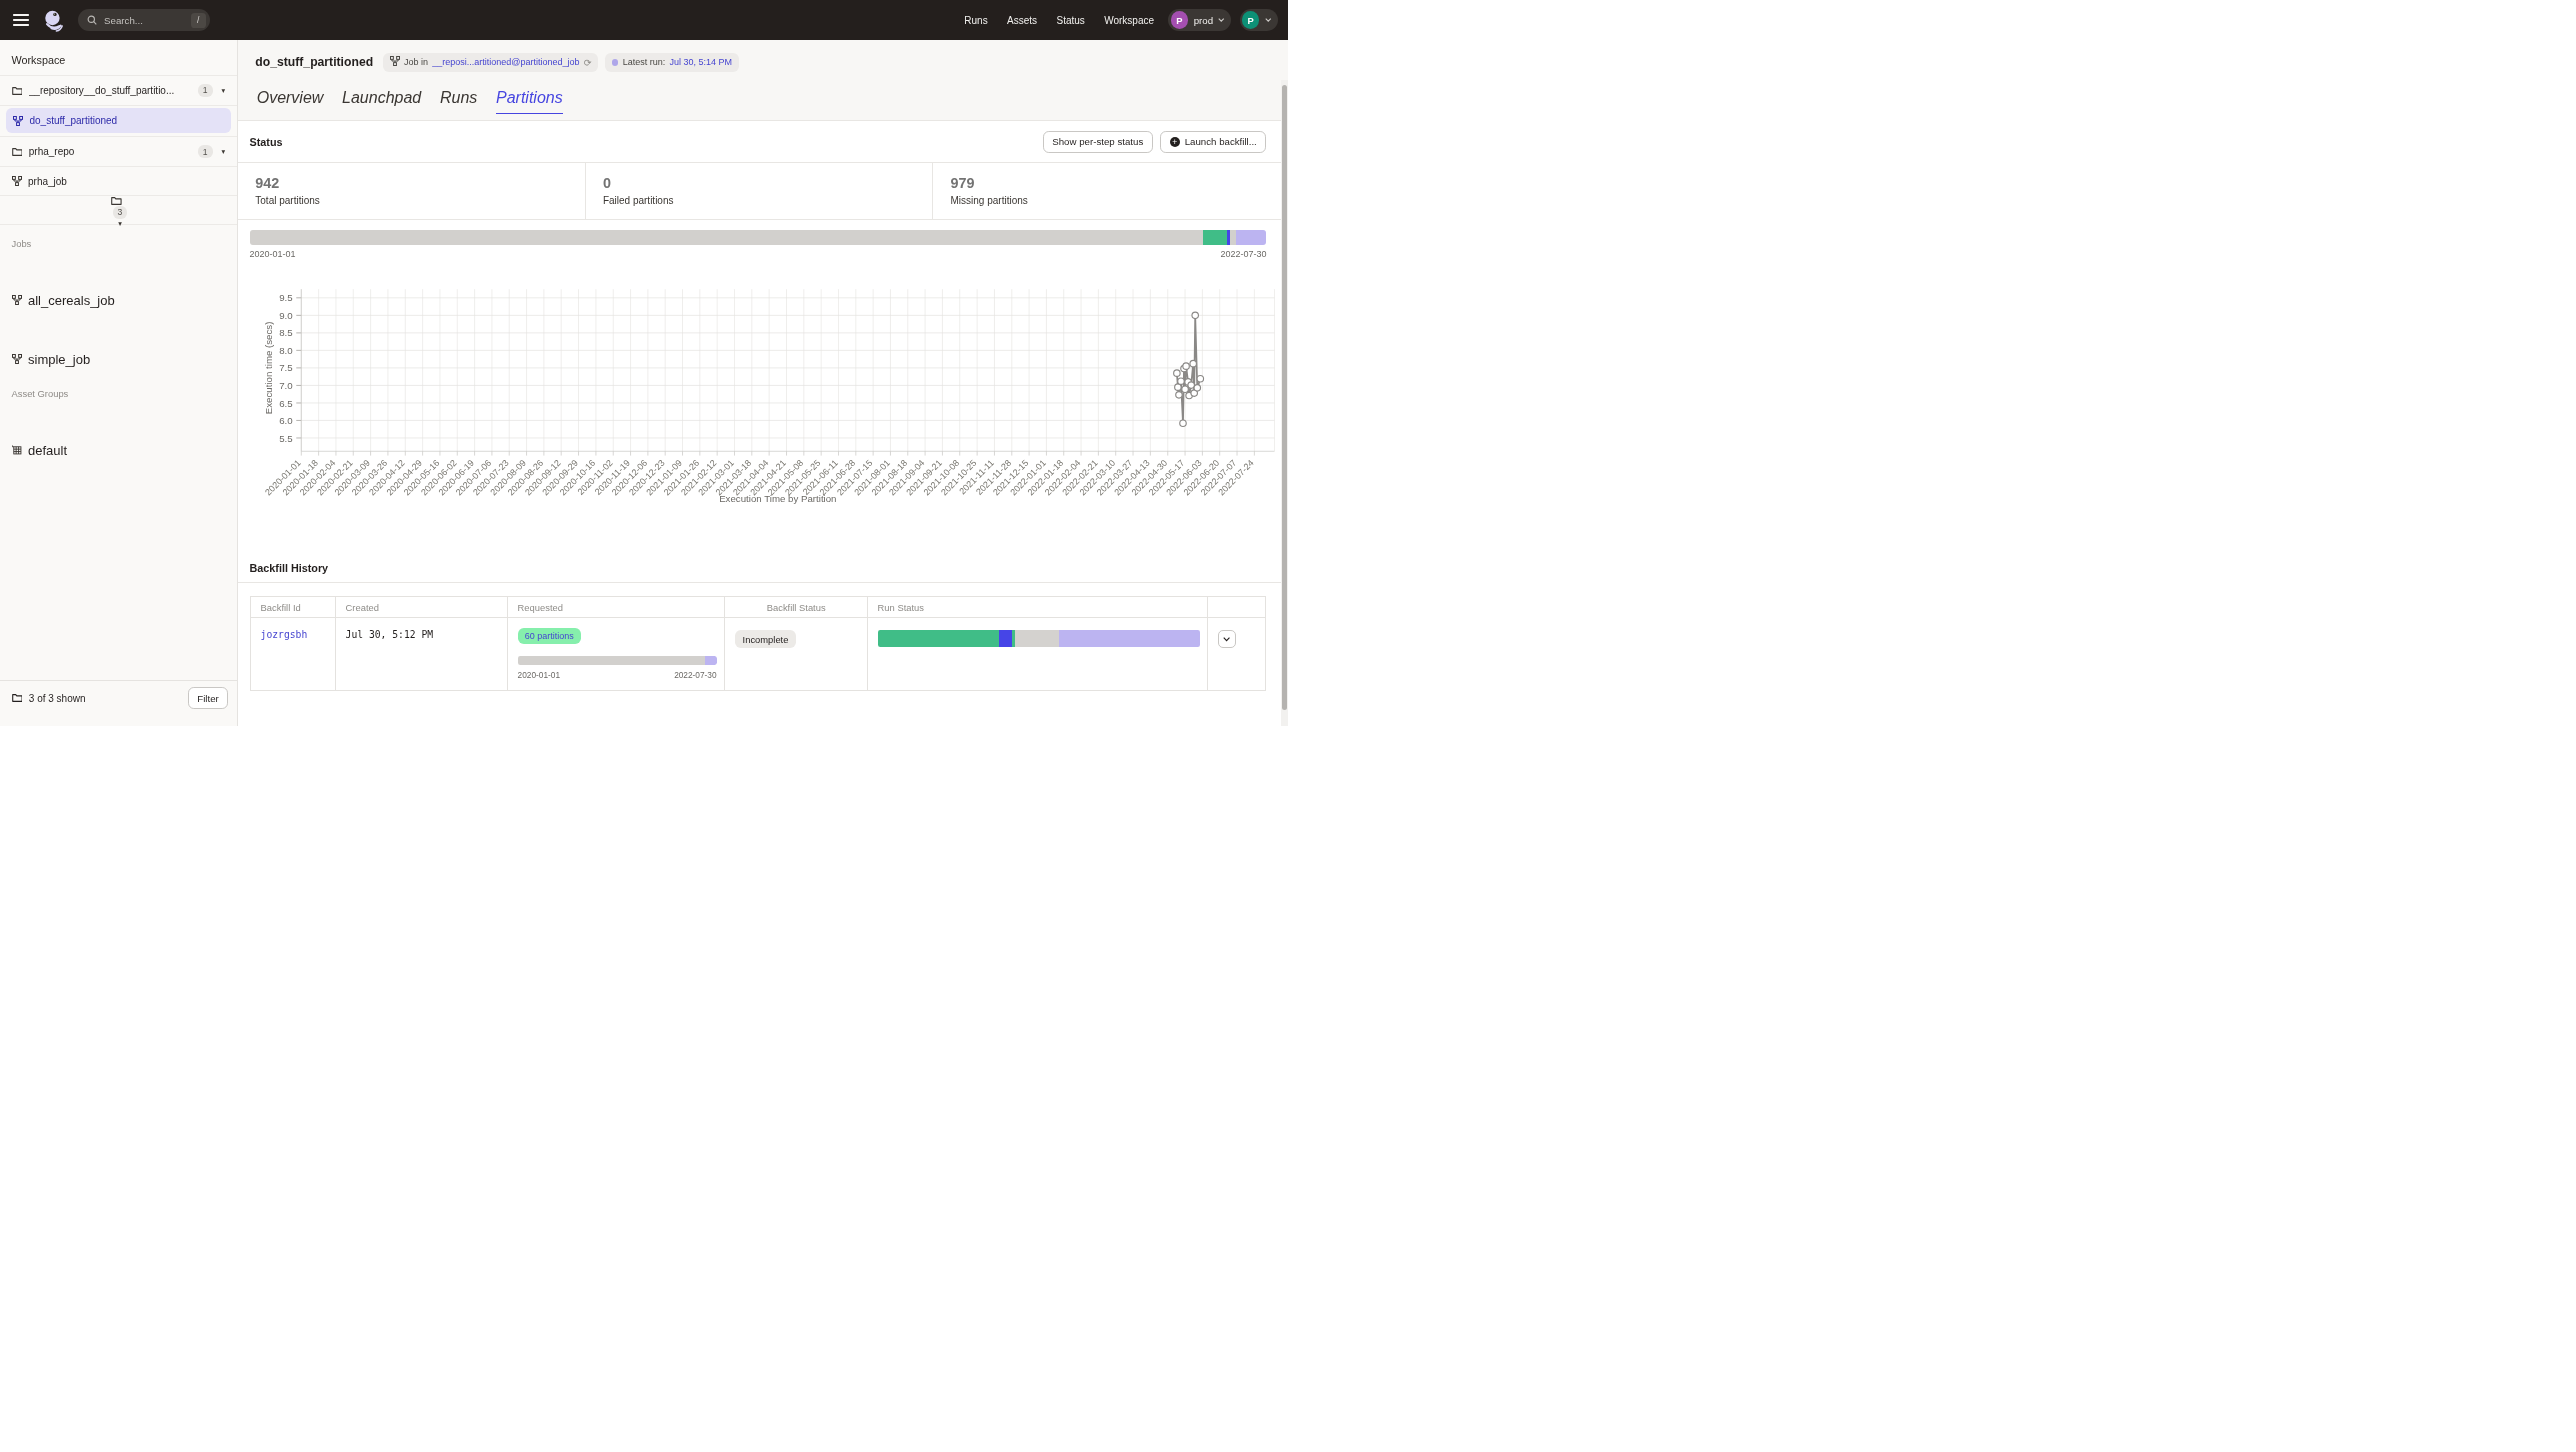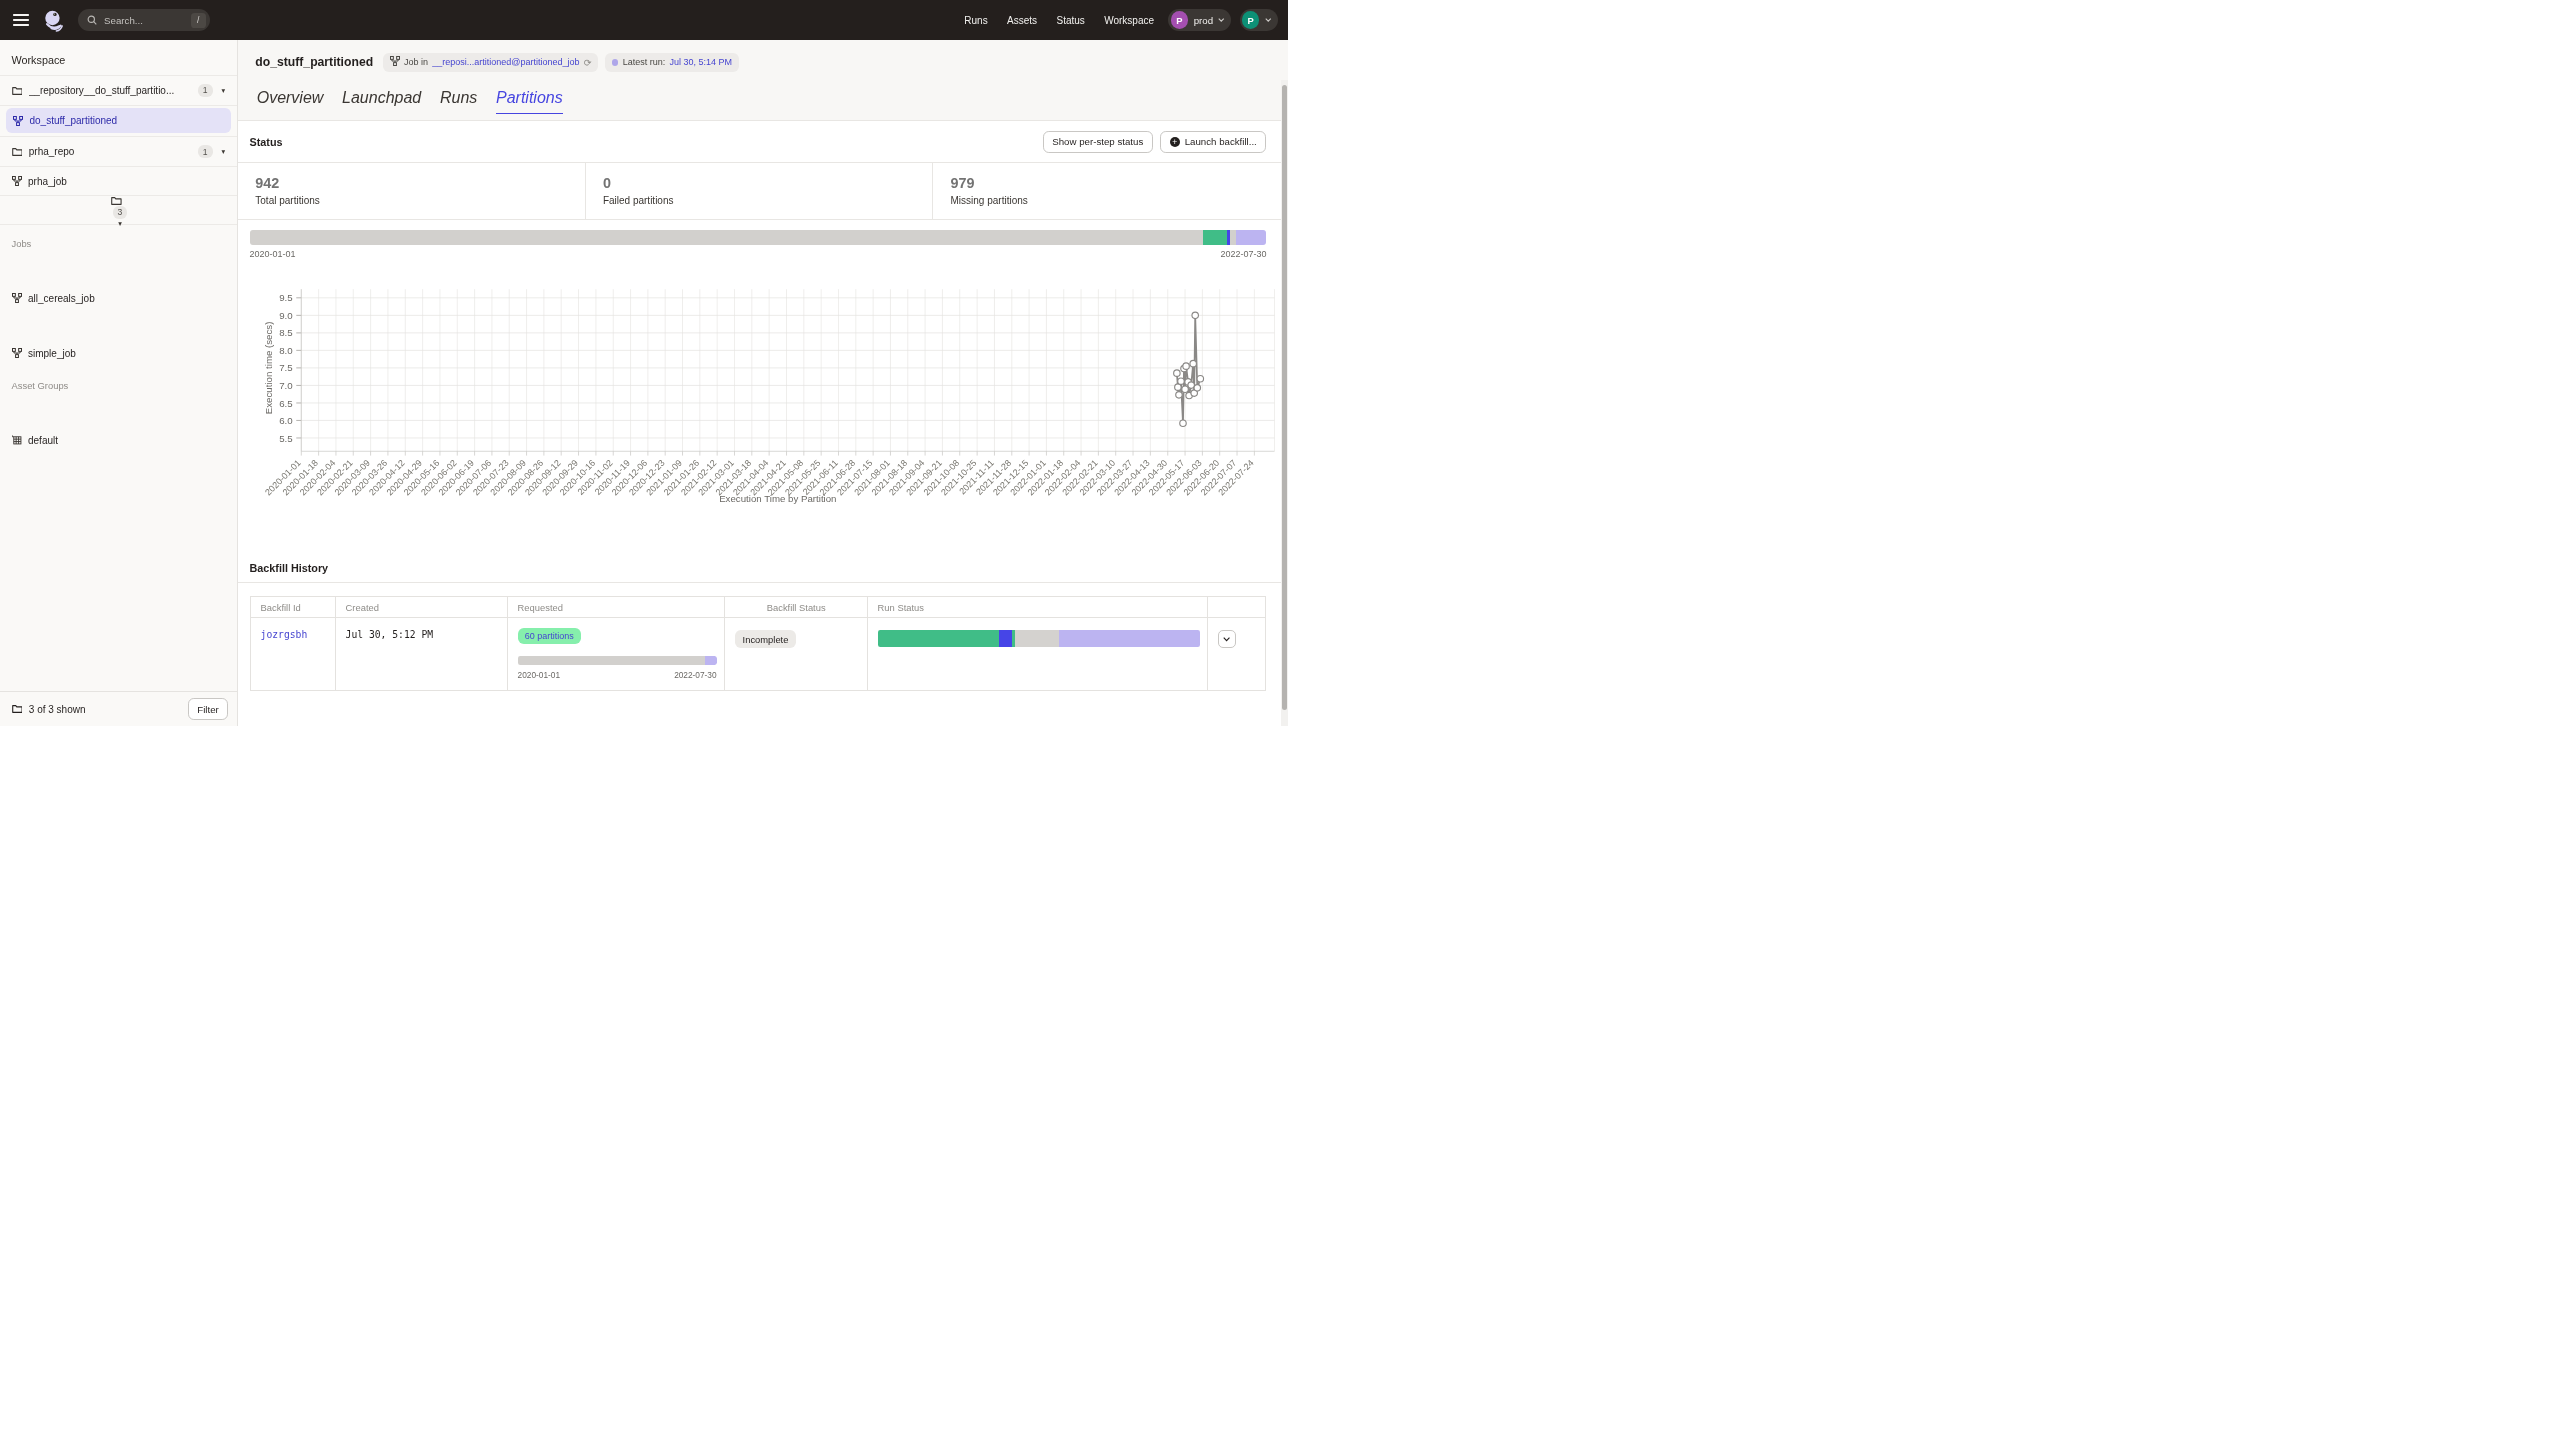--- a/index.html
+++ b/index.html
@@ -33,23 +33,23 @@
   .repo-item:last-of-type { border-bottom:0.7px solid #eceae7;flex-direction:column; }
   .repo-item .ric { display:flex; margin-right:6.5px; color:#3a3632; flex:none; }
   .repo-item .rlabel { flex:1; white-space:nowrap; overflow:hidden; color:#231f1e; }
   .repo-item .badge { background:#e9e7e4; color:#55524e; border-radius:5.8px; font-size:8.6px; padding:1.4px 5px; margin:0 5.8px; }
   .repo-item .caret { color:#3a3632; font-size:7.2px; width:10px; text-align:center; cursor:pointer; }
   .repo-sel-wrap { border-top:0.7px solid #eceae7; padding:2.9px 5.8px; }
   .repo-sel { display:flex; align-items:center; height:25px; border-radius:5.8px; background:#e4e2f7; padding:0 7.2px; cursor:pointer; font-size:10px; color:#2d2aa9; font-weight:500; }
   .repo-sel .ric { display:flex; margin-right:6.5px; color:#2d2aa9; }
   .side-section { padding:13px 11.5px 0 11.5px; }
   .side-label { font-size:9.4px; color:#8e8b87; margin-bottom:7.2px; }
-  .side-item { display:flex; align-items:center; gap:6.5px; font-size:10px; color:#231f1e; margin-bottom:8px; cursor:pointer;margin-top:44px; }
+  .side-item { display:flex; align-items:center; gap:6.5px; font-size:13px; color:#231f1e; margin-bottom:8px; cursor:pointer;margin-top:44px; }
   .side-item .ric { display:flex; color:#3a3632; }
-  .side-footer { position:absolute; bottom:0; left:0; right:0; height:35px; border-top:0.7px solid #e5e3e0;
+  .side-footer { position:absolute; bottom:11px; left:0; right:0; height:35px; border-top:0.7px solid #e5e3e0;
                  display:flex; align-items:center; padding:0 8.6px 0 11.5px; gap:6.5px; background:#faf9f7; }
   .side-footer .shown { flex:1; font-size:10px; color:#231f1e; }
   .btn { background:transparent; border:0.7px solid #c9c7c4; border-radius:5.8px; font-size:9.7px; color:#231f1e;
          padding:4.3px 8.6px; cursor:pointer; font-family:"Liberation Sans",sans-serif; display:inline-flex; align-items:center; gap:5px; background:#fff;}
 
   
   .main { position:absolute; top:40px; left:238px; right:0; bottom:0; background:#fff; }
   .page-header { background:#f8f7f5; border-bottom:0.7px solid #e8e6e3; height:81px; padding:13px 14.4px 0 17.3px; }
   .title-row { display:flex; align-items:center; gap:7.2px; }
   .page-title { font-size:12.2px; font-weight:700; color:#231f1e; margin-right:2.9px; }

